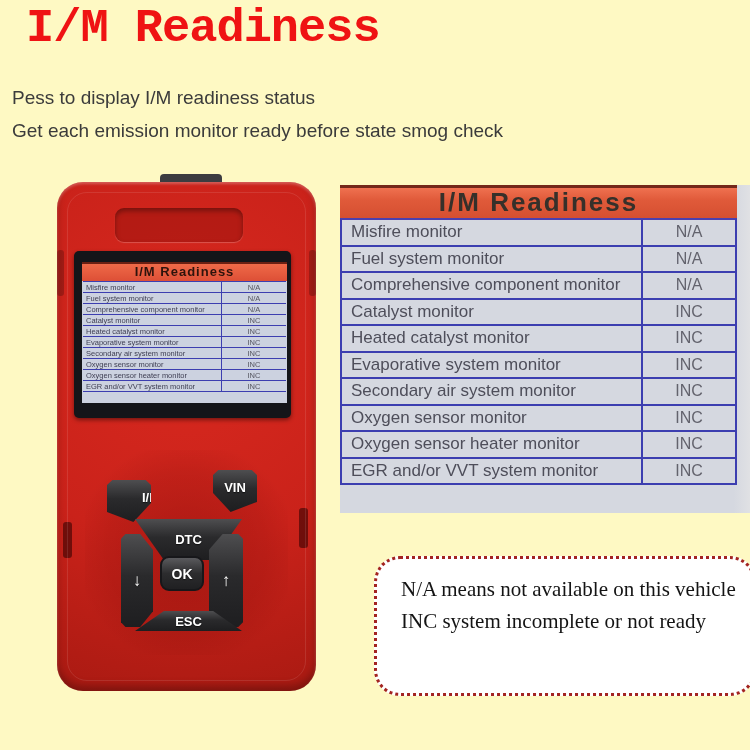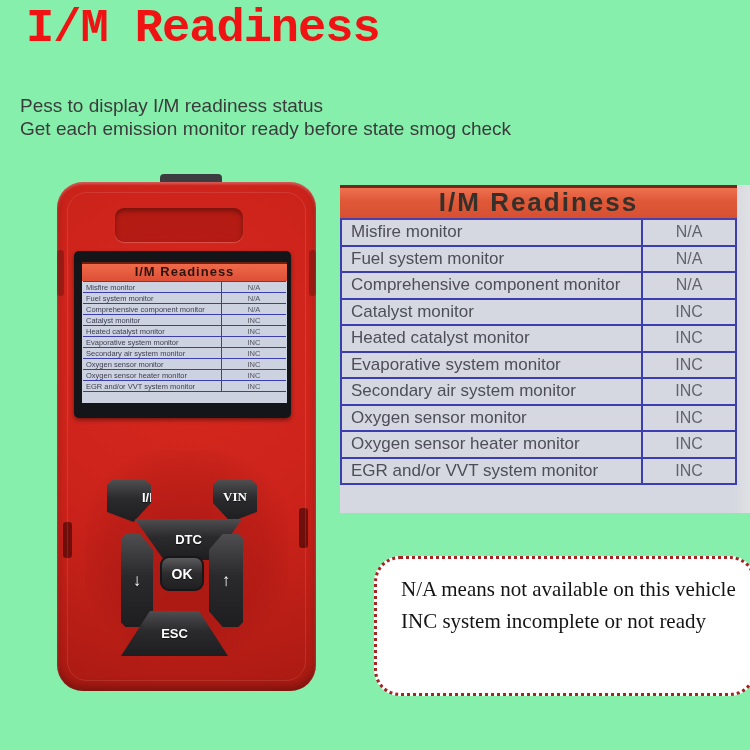--- a/index.html
+++ b/index.html
@@ -1,25 +1,25 @@
 <!DOCTYPE html>
 <html><head>
 <meta charset="utf-8">
 <style>
   html,body { margin:0; padding:0; background:#ffffff; }
-  .stage { position:relative; width:750px; height:750px; background:#86efac; overflow:hidden;
+  .stage { position:relative; width:750px; height:750px; background:#fef9c3; overflow:hidden;
            font-family:"Liberation Sans", sans-serif; }
 
   
   .page-title { position:absolute; left:26px; top:2px; margin:0;
                 font-family:"Liberation Mono", monospace; font-weight:bold;
                 font-size:47px; letter-spacing:-1px; }
-  .subtitle { position:absolute; left:12px; margin:8px; font-size:19px; color:#3b3b3b; }
+  .subtitle { position:absolute; left:12px; margin:0; font-size:19px; color:#3b3b3b; }
   .sub1 { top:87px; }
-  .sub2 { top:110px; }
+  .sub2 { top:120px; }
 
   
   .top-tab { position:absolute; left:160px; top:174px; width:62px; height:14px;
              background:#3c3c40; border-radius:4px 4px 0 0; }
   .device { position:absolute; left:57px; top:182px; width:259px; height:509px;
             border-radius:26px;
             background:radial-gradient(circle at 50% 32%, #d8291f 0%, #ca221a 55%, #a91a12 100%);
             box-shadow: inset 0 2px 3px rgba(255,255,255,0.28), inset 0 -5px 9px rgba(0,0,0,0.28); }
   .indent { position:absolute; left:58px; top:26px; width:128px; height:34px; border-radius:9px;
             background:rgba(120,8,4,0.30);
@@ -50,33 +50,33 @@
   .recess { position:absolute; left:28px; top:268px; width:203px; height:205px; border-radius:40px;
             background:radial-gradient(ellipse at 50% 50%, rgba(90,0,0,0.28) 0%, rgba(90,0,0,0.12) 55%, rgba(90,0,0,0) 78%); }
 
   .btn { position:absolute; color:#ffffff; font-weight:bold; font-size:13px;
          display:flex; align-items:center; justify-content:center;
          background:linear-gradient(180deg,#4e4e50 0%, #2a2a2c 45%, #1e1e20 100%);
          text-shadow:0 1px 1px rgba(0,0,0,0.6); cursor:pointer; }
   .btn-im  { left:50px;  top:298px; width:43px;  height:42px;
              clip-path:polygon(0 12%, 12% 0, 88% 0, 100% 12%, 100% 55%, 60% 100%, 0 76%);
              padding-bottom:8px; box-sizing:border-box;padding-left:44px; }
-  .btn-vin { left:156px; top:298px; width:44px;  height:42px;
+  .btn-vin { left:156px; top:288px; width:44px;  height:42px;
              clip-path:polygon(0 12%, 12% 0, 88% 0, 100% 12%, 100% 76%, 40% 100%, 0 55%);
-             padding-bottom:8px; box-sizing:border-box;font-family:Liberation Serif, serif; }
+             padding-bottom:8px; box-sizing:border-box; }
   .btn-dtc { left:78px;  top:337px; width:107px; height:41px;
              clip-path:polygon(0 0, 100% 0, 73% 100%, 27% 100%); }
   .btn-down{ left:64px;  top:352px; width:32px;  height:93px; font-size:17px;
              clip-path:polygon(0 5%, 14% 0, 60% 0, 100% 17%, 100% 83%, 60% 100%, 14% 100%, 0 95%); }
   .btn-ok  { left:103px; top:374px; width:44px;  height:35px; font-size:14px; border-radius:9px;
              border:2px solid #17171a; box-sizing:border-box;
              background:linear-gradient(180deg,#5a5a5d 0%, #2c2c2e 50%, #202022 100%); }
   .btn-up  { left:152px; top:352px; width:34px;  height:93px; font-size:17px;
              clip-path:polygon(40% 0, 86% 0, 100% 5%, 100% 95%, 86% 100%, 40% 100%, 0 83%, 0 17%); }
-  .btn-esc { left:64px;  top:429px; width:107px; height:45px;
+  .btn-esc { left:78px;  top:429px; width:107px; height:20px;
              clip-path:polygon(27% 0, 73% 0, 100% 100%, 0 100%); }
 
   
   .panel { position:absolute; left:340px; top:185px; width:410px; height:328px;
            background:linear-gradient(90deg,#d5d8e0 0%, #d5d8e0 96%, #e0e1e4 100%); }
   .pan-header { position:absolute; left:0; top:0; width:397px; height:30px;
                 border-top:3px solid #73281a; box-sizing:content-box;
                 background:linear-gradient(180deg,#ef7150 0%, #e05a3a 40%, #d54f31 100%);
                 color:#36302a; font-weight:bold; font-size:26px; letter-spacing:2px;
                 text-align:center; line-height:29px; }

